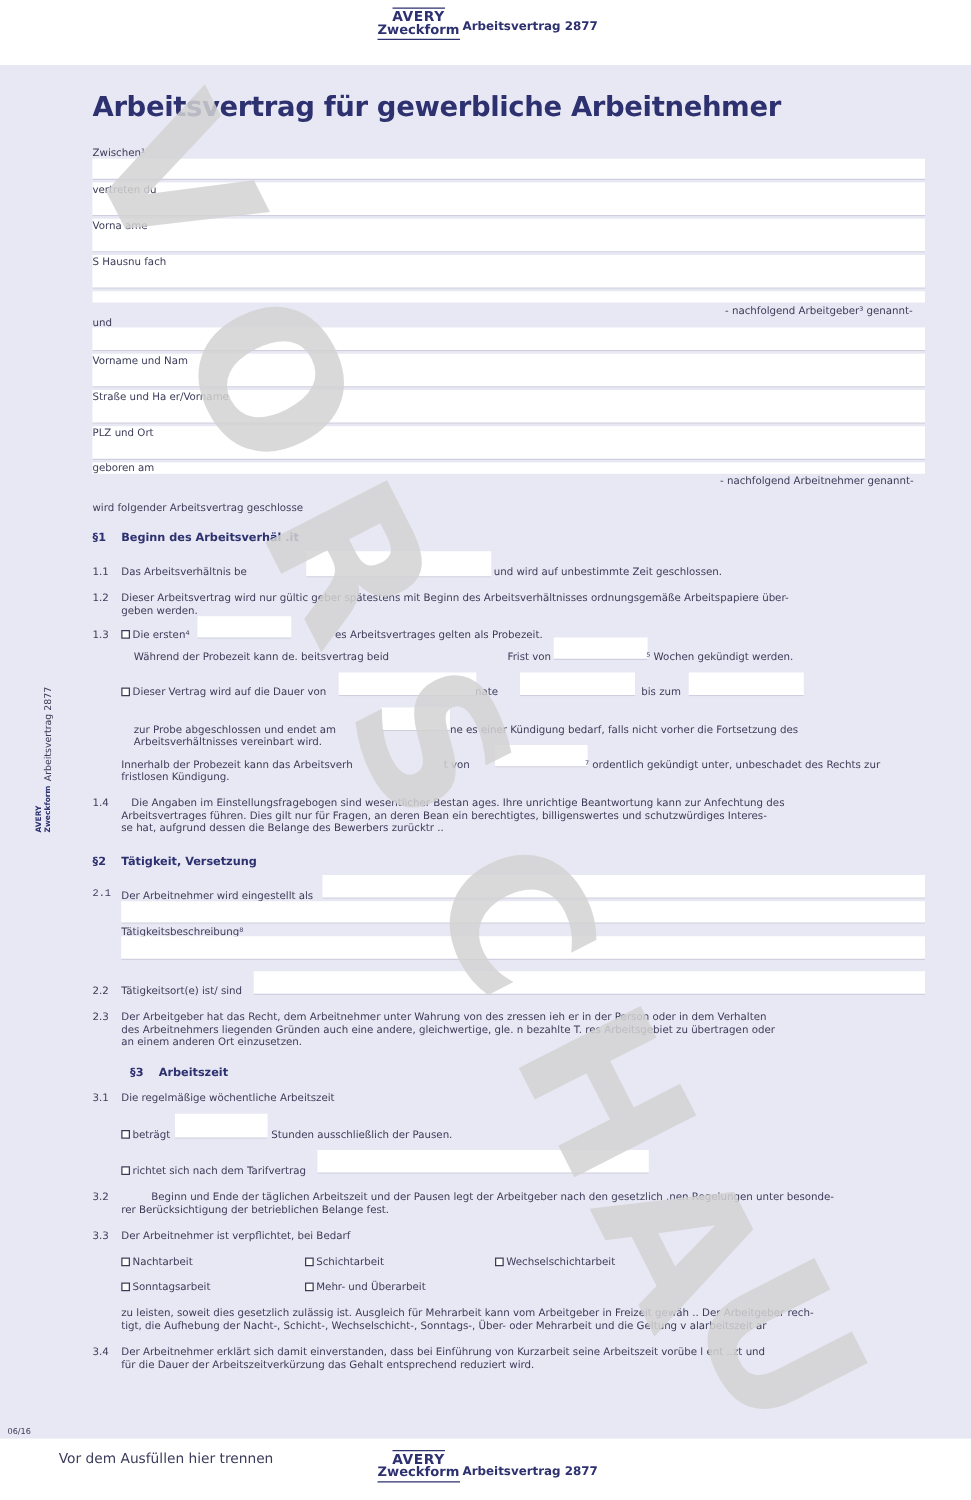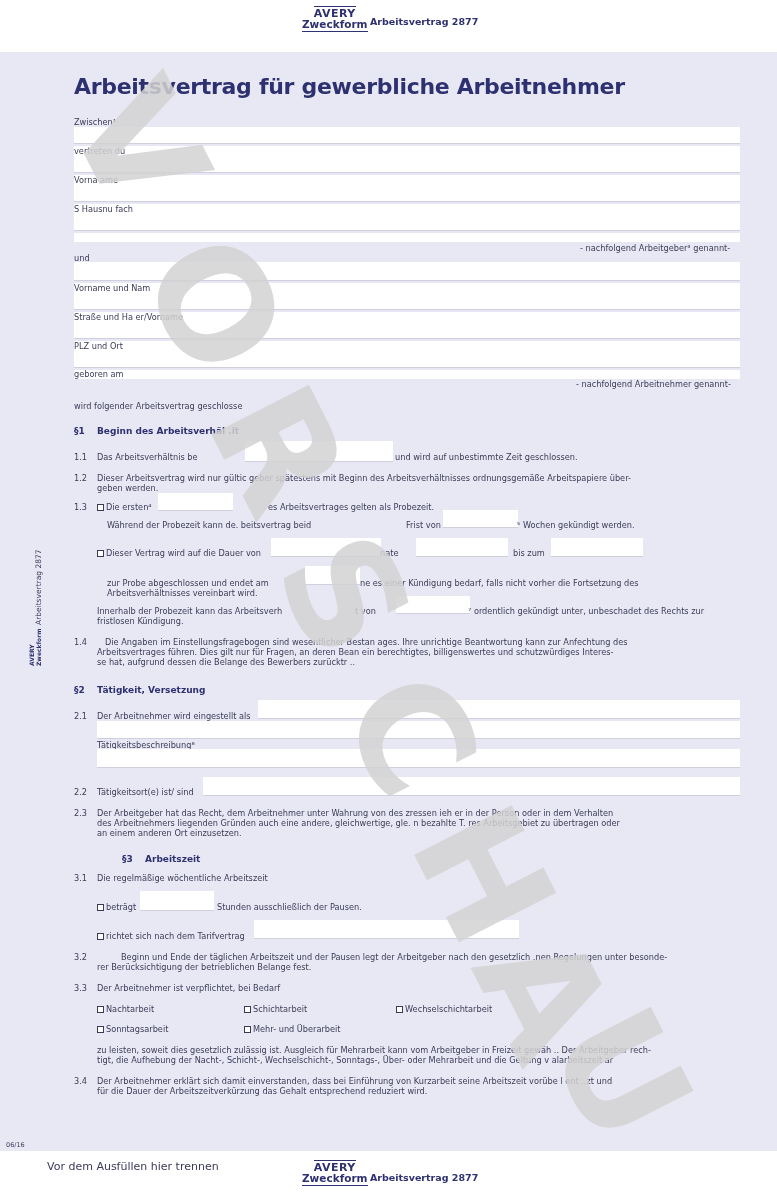--- a/index.html
+++ b/index.html
@@ -112,37 +112,37 @@
 <span class="lbl" style="left:97px;top:616px;">fristlosen Kündigung.</span>
 
 <span class="num" style="left:74px;top:637px;">1.4</span>
 <span class="lbl" style="left:97px;top:637px;margin-left:8px;">Die Angaben im Einstellungsfragebogen sind wesentlicher Bestan                 ages. Ihre unrichtige Beantwortung kann zur Anfechtung des</span>
 <span class="lbl" style="left:97px;top:647px;">Arbeitsvertrages führen. Dies gilt nur für Fragen, an deren Bean                  ein berechtigtes, billigenswertes und schutzwürdiges Interes-</span>
 <span class="lbl" style="left:97px;top:657px;">se hat, aufgrund dessen die Belange des Bewerbers zurücktr          ..</span>
 
 <div class="sec" style="left:74px;top:685px;">
   <span class="sn">§2</span><span>Tätigkeit, Versetzung</span>
 </div>
-<span class="num" style="left:74px;top:711px;">2.1</span>
+<span class="num" style="left:74px;top:711px;font-family:Liberation Mono, monospace;">2.1</span>
 <span class="lbl" style="left:97px;top:711px;">Der Arbeitnehmer wird eingestellt als</span>
 <div class="field" style="left:258px;top:700px;width:482px;height:19px;"></div>
 <div class="field" style="left:97px;top:721px;width:643px;height:18px;"></div>
 <span class="lbl" style="left:97px;top:740px;">Tätigkeitsbeschreibung⁸</span>
 <div class="field" style="left:97px;top:749px;width:643px;height:19px;"></div>
 
 <span class="num" style="left:74px;top:787px;">2.2</span>
 <span class="lbl" style="left:97px;top:787px;">Tätigkeitsort(e) ist/ sind</span>
 <div class="field" style="left:203px;top:777px;width:537px;height:19px;"></div>
 
 <span class="num" style="left:74px;top:808px;">2.3</span>
 <span class="lbl" style="left:97px;top:808px;">Der Arbeitgeber hat das Recht, dem Arbeitnehmer unter Wahrung von des      zressen        ieh         er in der Person oder in dem Verhalten</span>
 <span class="lbl" style="left:97px;top:818px;">des Arbeitnehmers liegenden Gründen auch eine andere, gleichwertige, gle. n bezahlte T.                     res Arbeitsgebiet zu übertragen oder</span>
 <span class="lbl" style="left:97px;top:828px;">an einem anderen Ort einzusetzen.</span>
 
-<div class="sec" style="left:90px;top:854px;padding-left:32px;">
+<div class="sec" style="left:72px;top:854px;padding-left:32px;">
   <span class="sn">§3</span><span>Arbeitszeit</span>
 </div>
 <span class="num" style="left:74px;top:873px;">3.1</span>
 <span class="lbl" style="left:97px;top:873px;">Die regelmäßige wöchentliche Arbeitszeit</span>
 
 <span class="lbl" style="left:97px;top:902px;"><span class="box"></span><span>beträgt</span></span>
 <div class="field" style="left:140px;top:891px;width:74px;height:20px;"></div>
 <span class="lbl" style="left:217px;top:902px;">Stunden ausschließlich der Pausen.</span>
 
 <span class="lbl" style="left:97px;top:931px;"><span class="box"></span><span>richtet sich nach dem Tarifvertrag</span></span>

